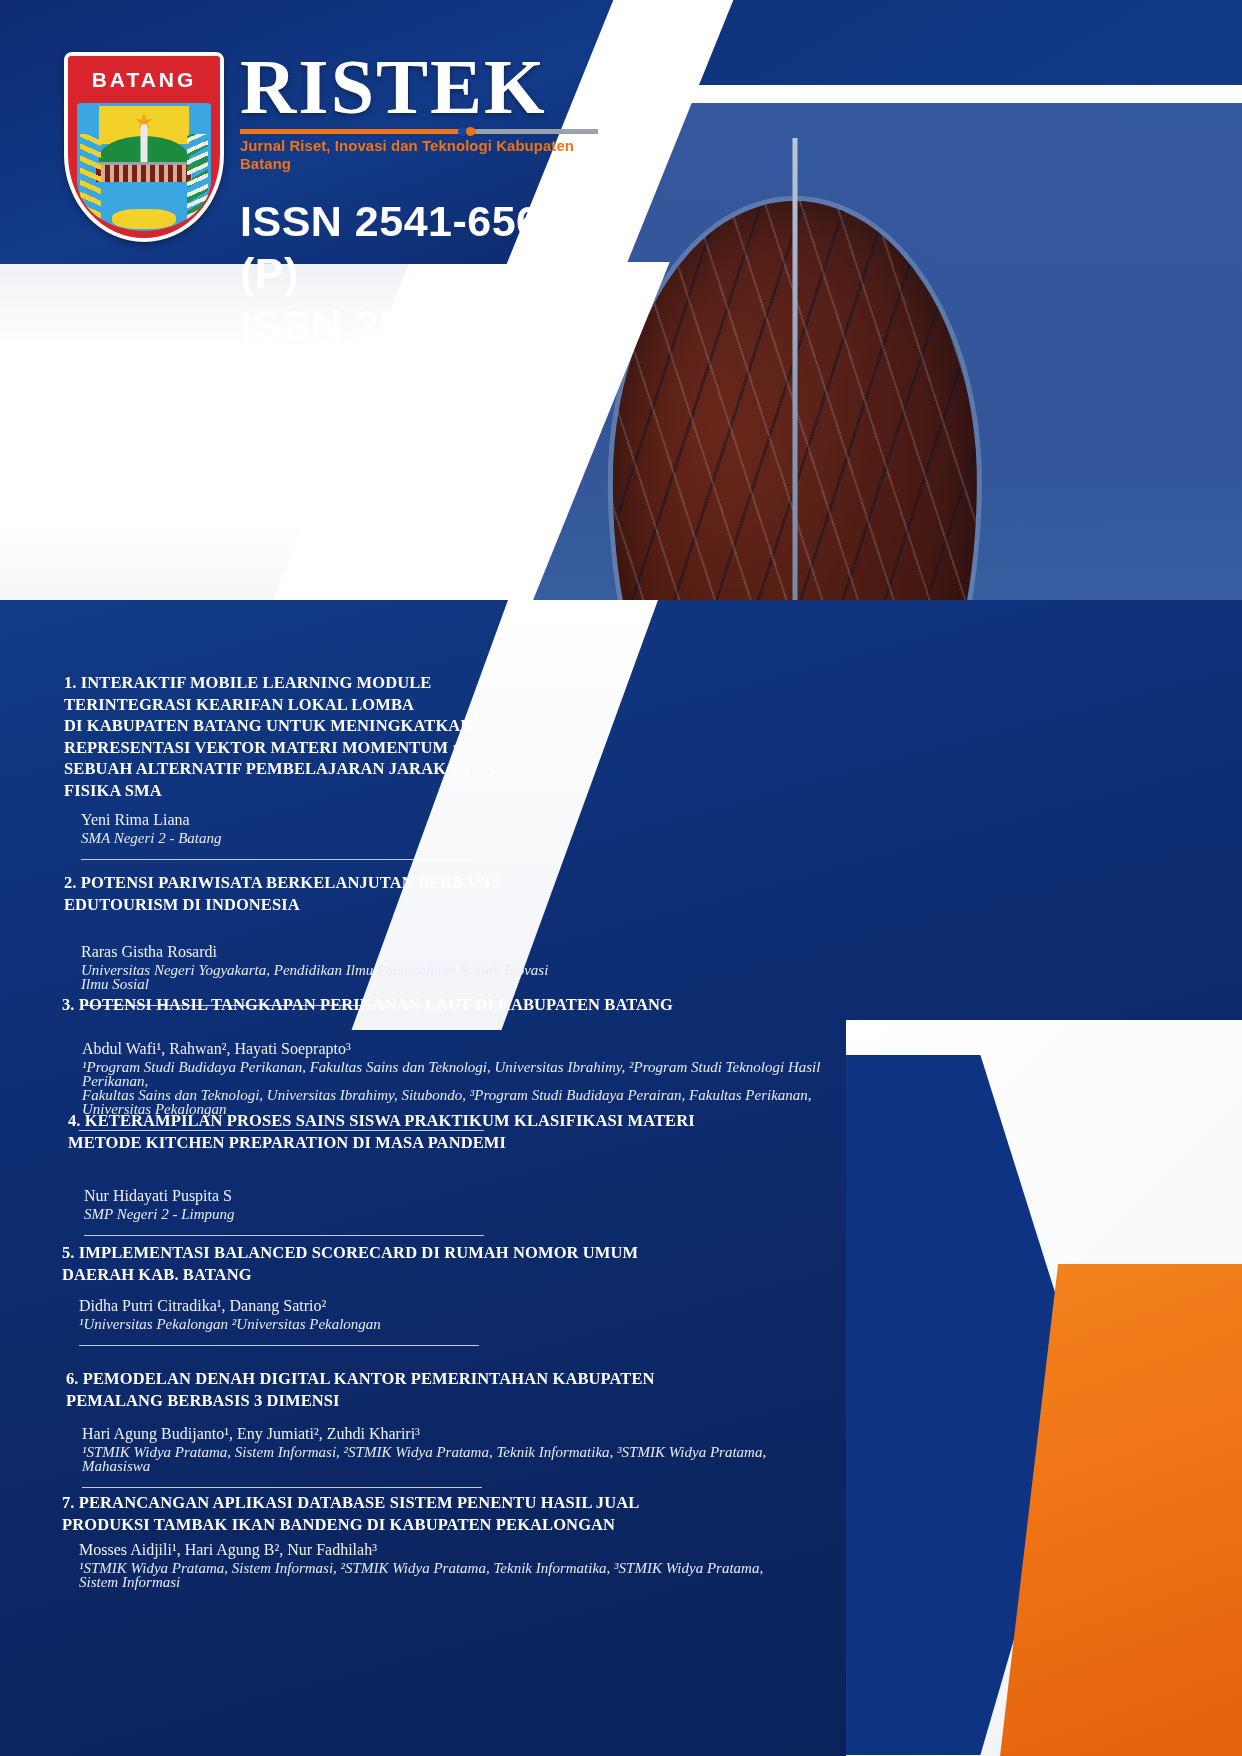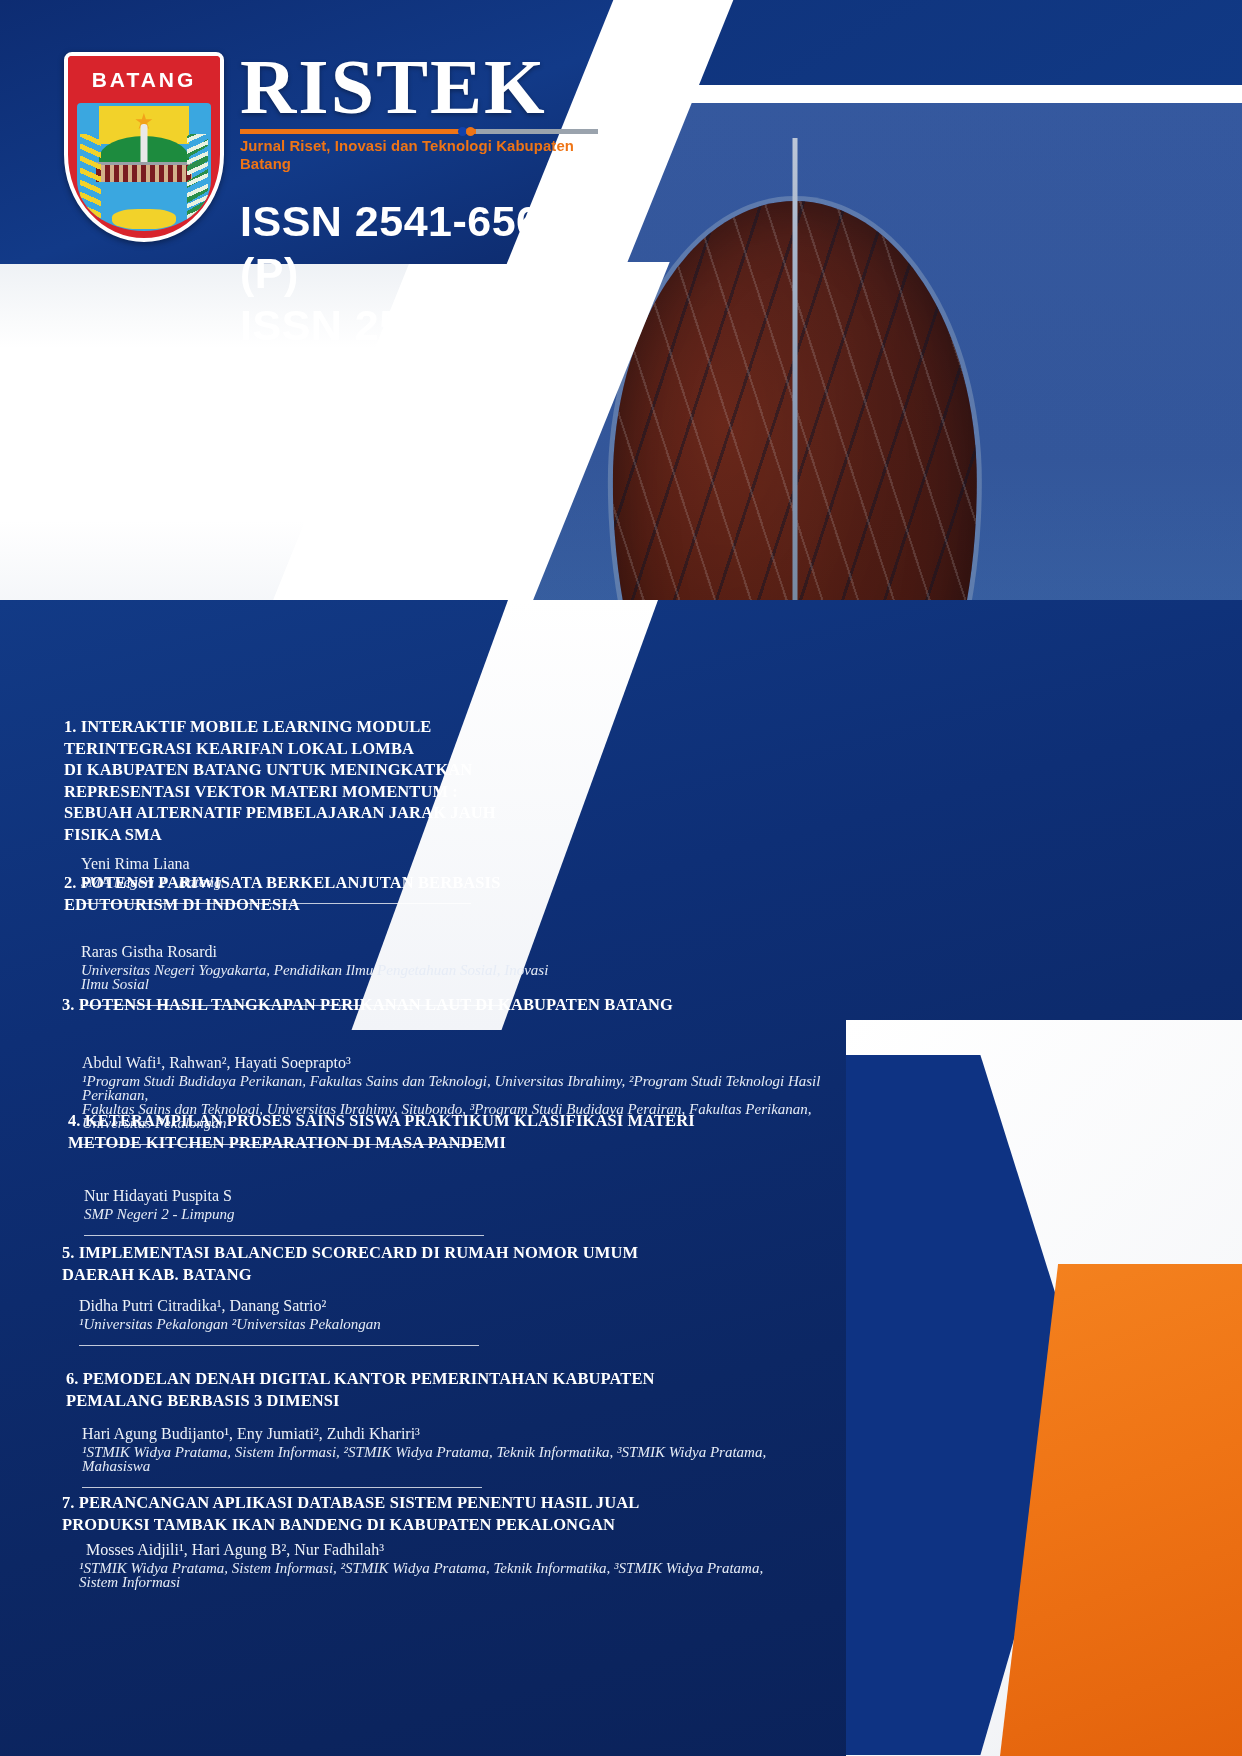--- a/index.html
+++ b/index.html
@@ -263,21 +263,21 @@
     line-height:14px;
     margin-top:1px;
     white-space:pre-line;
   }
   .divider{
     height:1px;background:rgba(255,255,255,.75);
     margin-top:14px;
   }
 
   
-  .a1{position:absolute;left:64px;top:0px;width:470px;margin-top:44px;}
+  .a1{position:absolute;left:64px;top:0px;width:470px;}
   .a1 .divider{width:390px;margin-left:17px;}
   .a2{position:absolute;left:64px;top:200px;width:500px;}
   .a2 .divider{width:420px;margin-left:17px;}
   .a3{position:absolute;left:62px;top:322px;width:800px;}
   .a3 .divider{width:405px;margin-left:17px;}
   .a4{position:absolute;left:64px;top:438px;width:700px;}
   .a4 .divider{width:400px;margin-left:20px;}
   .a5{position:absolute;left:62px;top:570px;width:640px;}
   .a5 .divider{width:400px;margin-left:17px;}
   .a6{position:absolute;left:62px;top:696px;width:720px;}
@@ -372,21 +372,21 @@
     <div class="art a2">
       <div class="art-title"><span>2.</span> <span>POTENSI PARIWISATA BERKELANJUTAN BERBASIS
 EDUTOURISM DI INDONESIA</span></div>
       <div class="art-authors" style="margin-left:17px;margin-top:26px">Raras Gistha Rosardi</div>
       <div class="art-affil" style="margin-left:17px">Universitas Negeri Yogyakarta, Pendidikan Ilmu Pengetahuan Sosial, Inovasi Ilmu Sosial</div>
       <div class="divider"></div>
     </div>
 
     <div class="art a3">
       <div class="art-title"><span>3.</span> <span>POTENSI HASIL TANGKAPAN PERIKANAN LAUT DI KABUPATEN BATANG</span></div>
-      <div class="art-authors" style="margin-left:20px;margin-top:36px">Abdul Wafi¹, Rahwan², Hayati Soeprapto³</div>
+      <div class="art-authors" style="margin-left:20px;margin-top:22px">Abdul Wafi¹, Rahwan², Hayati Soeprapto³</div>
       <div class="art-affil" style="margin-left:20px">¹Program Studi Budidaya Perikanan, Fakultas Sains dan Teknologi, Universitas Ibrahimy, ²Program Studi Teknologi Hasil Perikanan,
 Fakultas Sains dan Teknologi, Universitas Ibrahimy, Situbondo, ³Program Studi Budidaya Perairan, Fakultas Perikanan, Universitas Pekalongan</div>
       <div class="divider"></div>
     </div>
 
     <div class="art a4">
       <div class="art-title" style="margin-left:4px"><span>4.</span> <span>KETERAMPILAN PROSES SAINS SISWA PRAKTIKUM KLASIFIKASI MATERI
 METODE KITCHEN PREPARATION DI MASA PANDEMI</span></div>
       <div class="art-authors" style="margin-left:20px;margin-top:32px">Nur Hidayati Puspita S</div>
       <div class="art-affil" style="margin-left:20px">SMP Negeri 2 - Limpung</div>
@@ -405,18 +405,18 @@
       <div class="art-title" style="margin-left:4px"><span>6.</span> <span>PEMODELAN DENAH DIGITAL KANTOR PEMERINTAHAN KABUPATEN
 PEMALANG BERBASIS 3 DIMENSI</span></div>
       <div class="art-authors" style="margin-left:20px;margin-top:12px">Hari Agung Budijanto¹, Eny Jumiati², Zuhdi Khariri³</div>
       <div class="art-affil" style="margin-left:20px">¹STMIK Widya Pratama, Sistem Informasi, ²STMIK Widya Pratama, Teknik Informatika, ³STMIK Widya Pratama, Mahasiswa</div>
       <div class="divider"></div>
     </div>
 
     <div class="art a7">
       <div class="art-title"><span>7.</span> <span>PERANCANGAN APLIKASI DATABASE SISTEM PENENTU HASIL JUAL
 PRODUKSI TAMBAK IKAN BANDENG  DI KABUPATEN PEKALONGAN</span></div>
-      <div class="art-authors" style="margin-left:24px;margin-top:4px">Mosses Aidjili¹, Hari Agung B², Nur Fadhilah³</div>
+      <div class="art-authors" style="margin-left:17px;margin-top:4px">Mosses Aidjili¹, Hari Agung B², Nur Fadhilah³</div>
       <div class="art-affil" style="margin-left:17px">¹STMIK Widya Pratama, Sistem Informasi, ²STMIK Widya Pratama, Teknik Informatika, ³STMIK Widya Pratama, Sistem Informasi</div>
     </div>
 
   </div>
 </div>
 
 </body></html>

